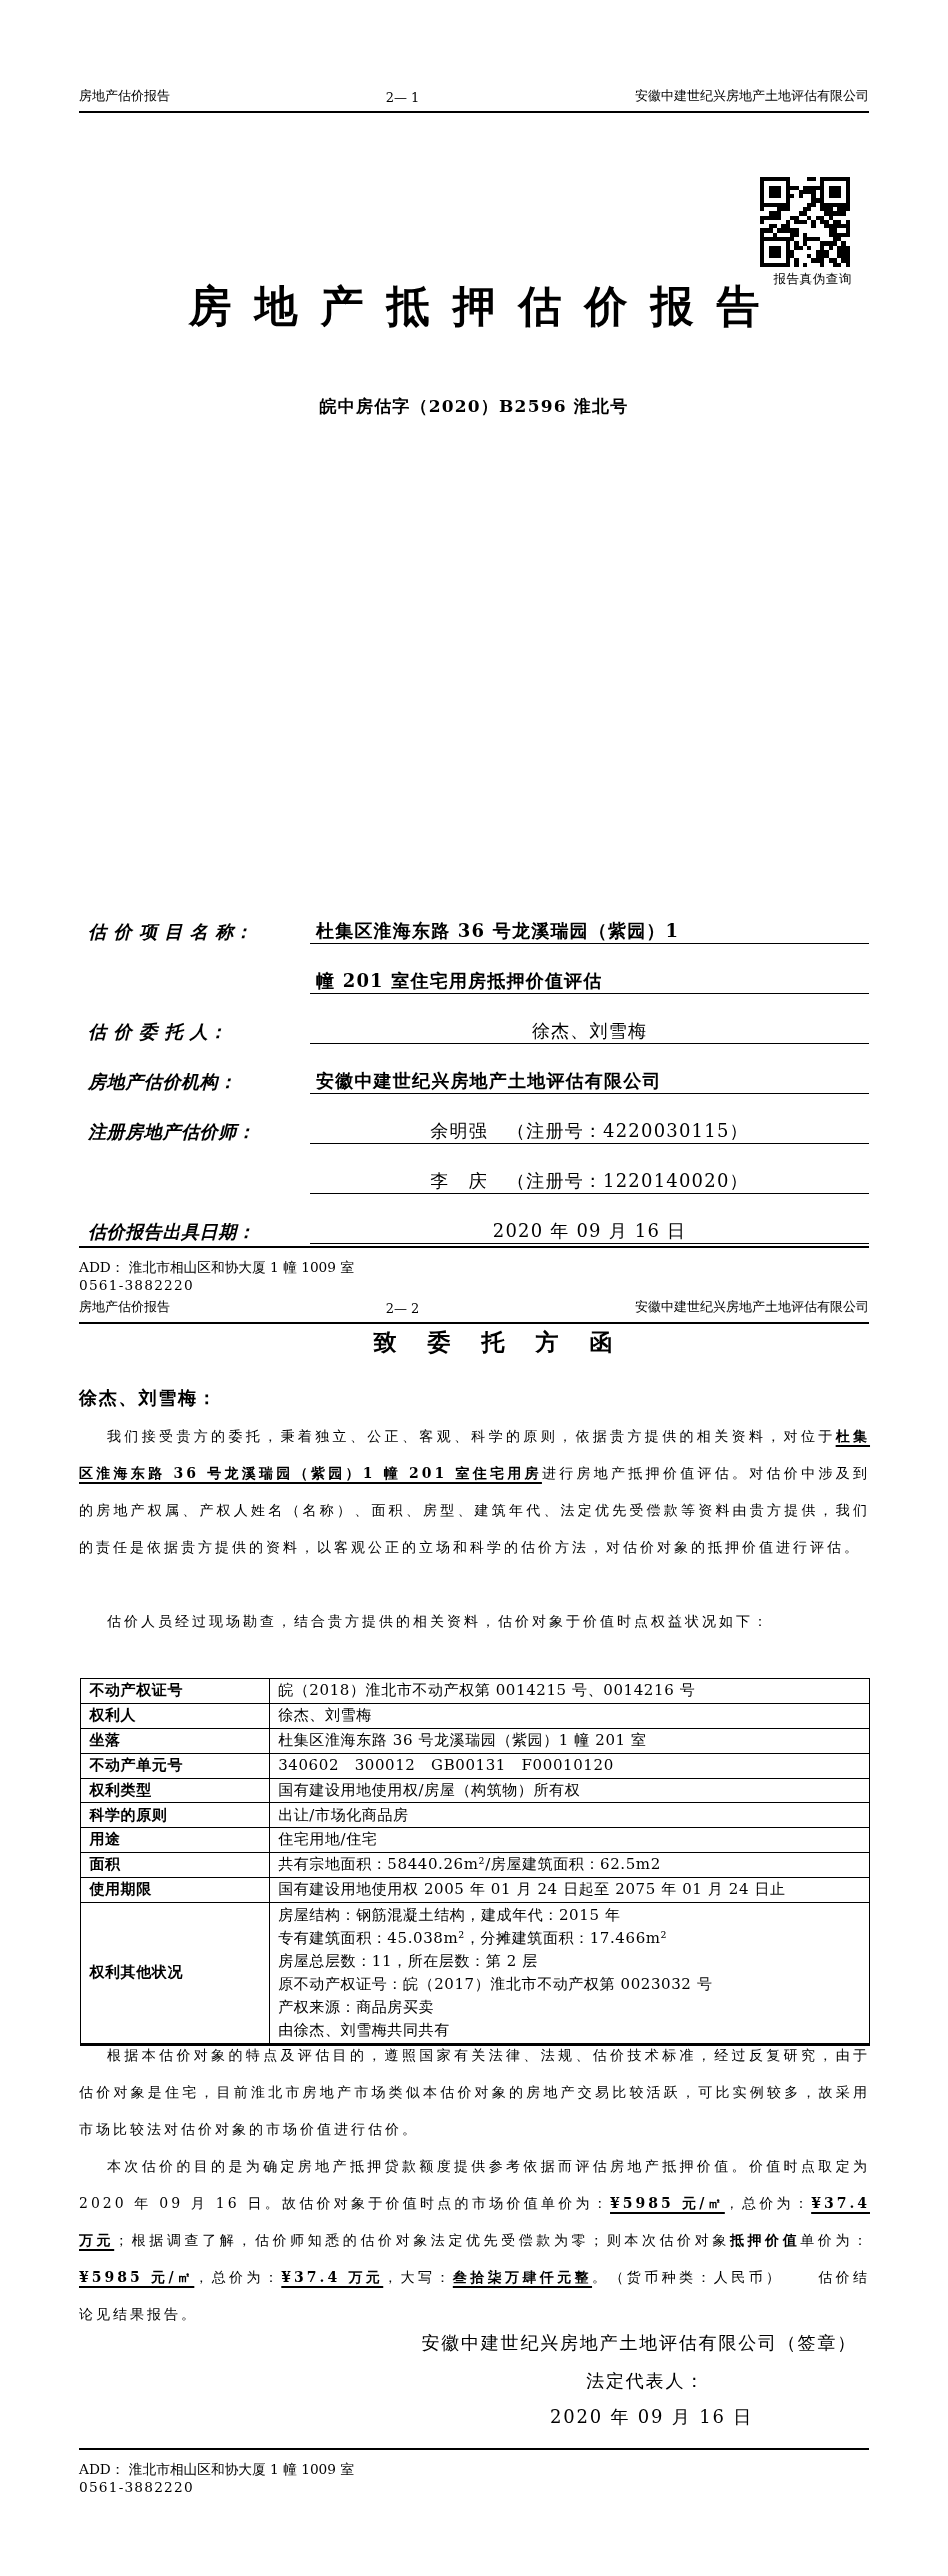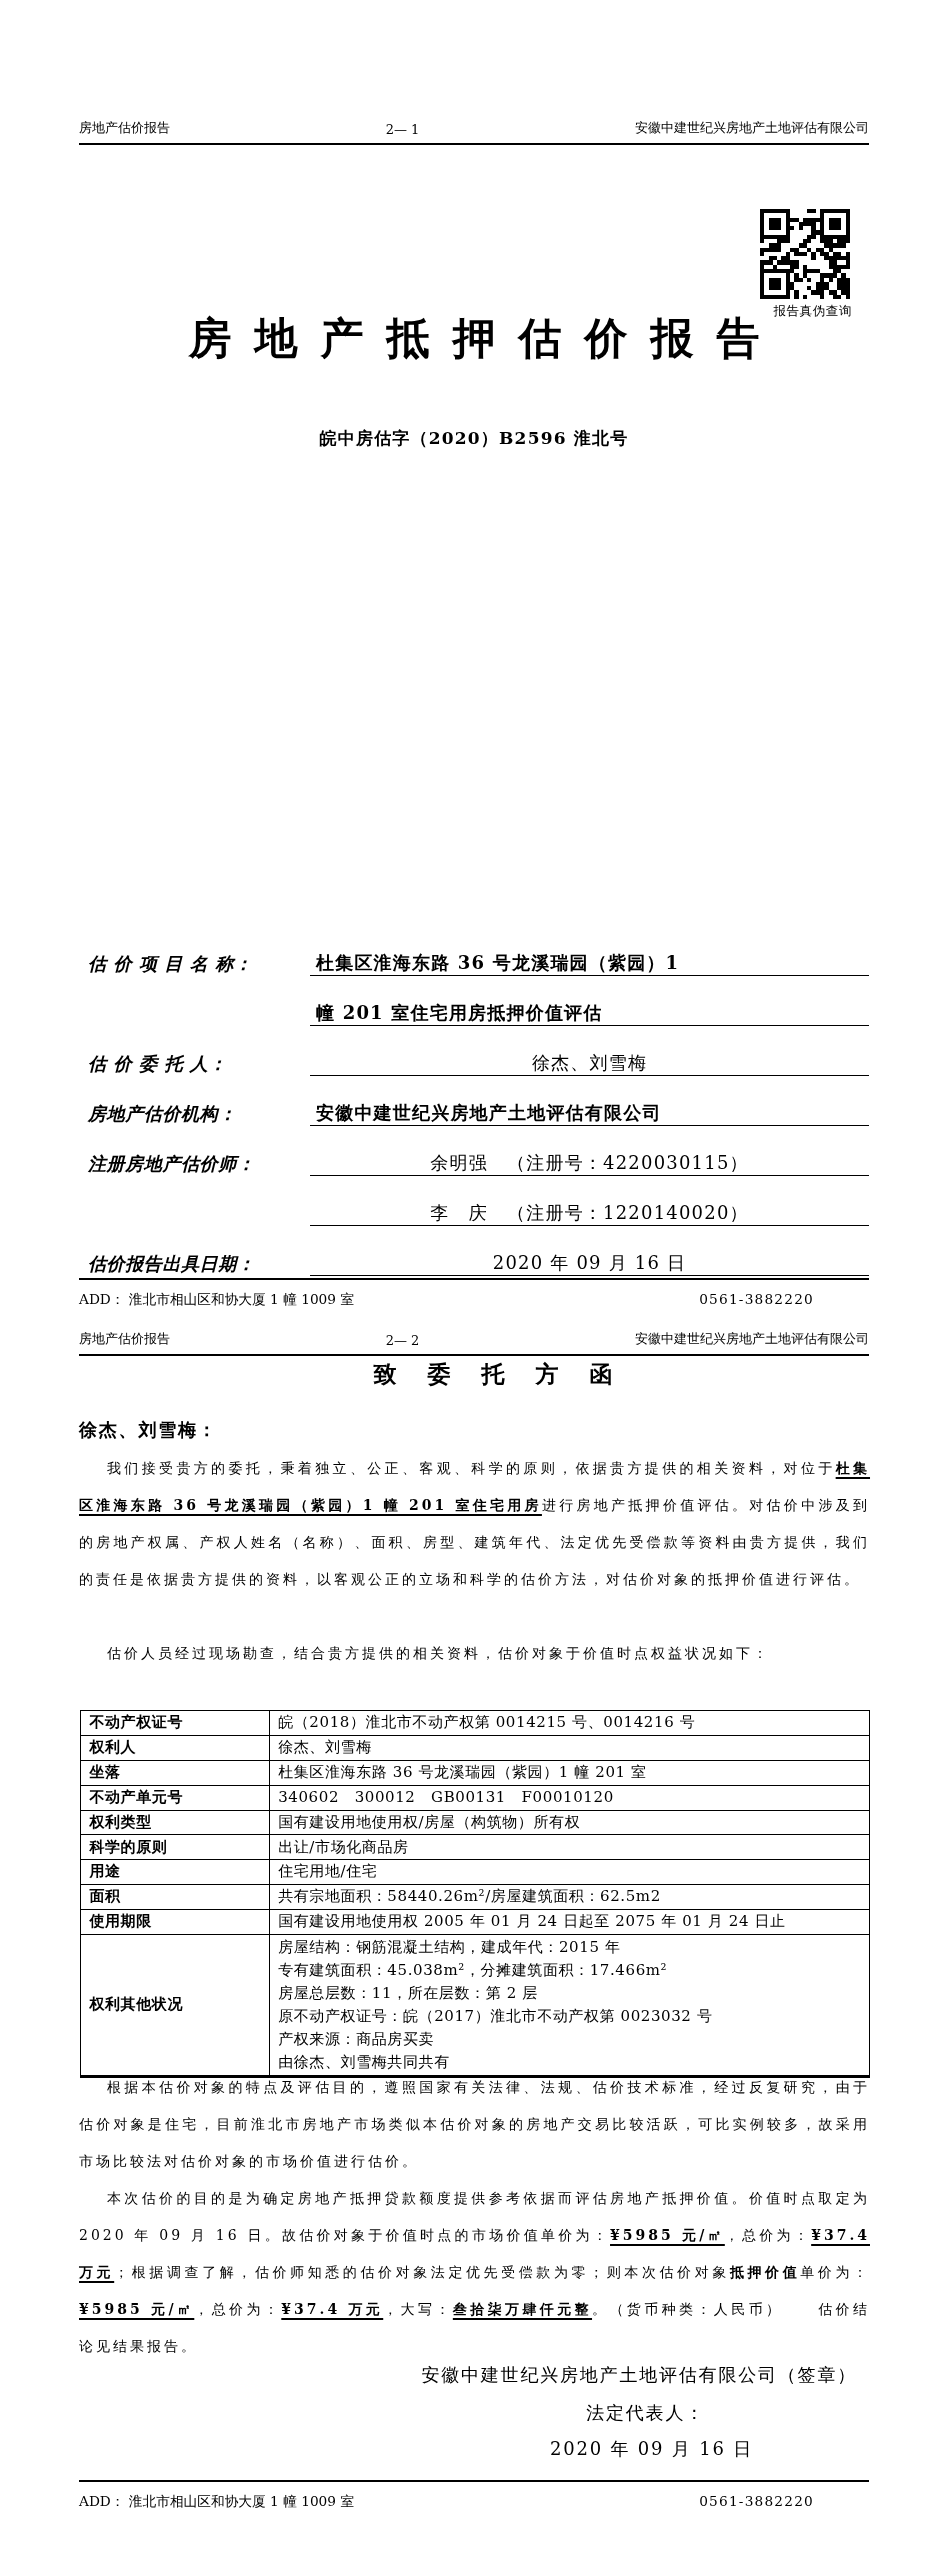--- a/index.html
+++ b/index.html
@@ -1,23 +1,23 @@
 <!DOCTYPE html>
 <html style="font-size:9.6px"><head>
 <meta charset="utf-8">
 <style>
   html,body{margin:0;padding:0;background:#e8e8e8;}
   #page{position:relative;width:948px;height:2576px;background:#ffffff;margin:0 auto;
         font-family:"DejaVu Serif","Liberation Serif",serif;color:#000;overflow:hidden;}
-  .abs{position:absolute;margin-top:32px;}
+  .abs{position:absolute;}
   
   .hdr{left:79px;right:79px;display:flex;justify-content:space-between;align-items:flex-end;
        font-size:13px;border-bottom:2.4px solid #000;padding-bottom:6px;}
   .ftr{left:79px;right:79px;border-top:2.4px solid #000;padding-top:10.8px;display:flex;
-       justify-content:space-between;font-size:13.7px;}
+       justify-content:space-between;font-size:13.7px;flex-direction:column;}
   .ftr .phone{padding-right:55px;letter-spacing:1.2px;}
   
   .qrbox{left:758px;top:177px;width:94px;text-align:right;}
   .qrbox svg{width:90px;height:90px;display:block;margin:0 auto;}
   .qrlabel{font-size:12.5px;margin-top:3.6px;letter-spacing:0.6px;}
   .cover-title{left:0;right:0;top:278px;text-align:center;font-size:43px;font-weight:bold;
                letter-spacing:23px;text-indent:23px;}
   .doc-no{left:0;right:0;top:395px;text-align:center;font-size:17px;font-weight:bold;letter-spacing:1.2px;}
   .fields{left:88px;right:79px;top:894px;}
   .field-row{display:flex;align-items:flex-end;height:50px;font-size:18px;}

